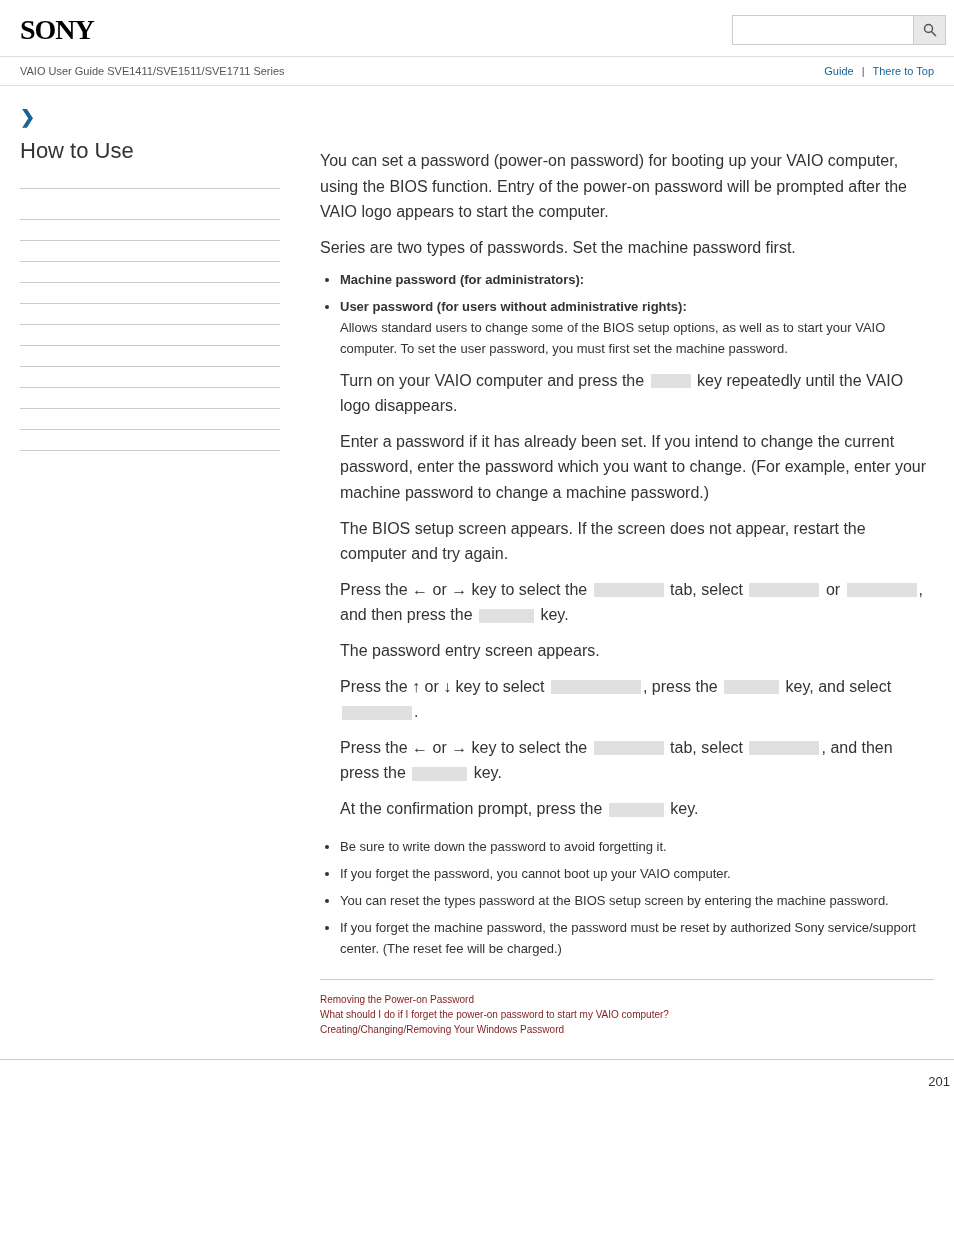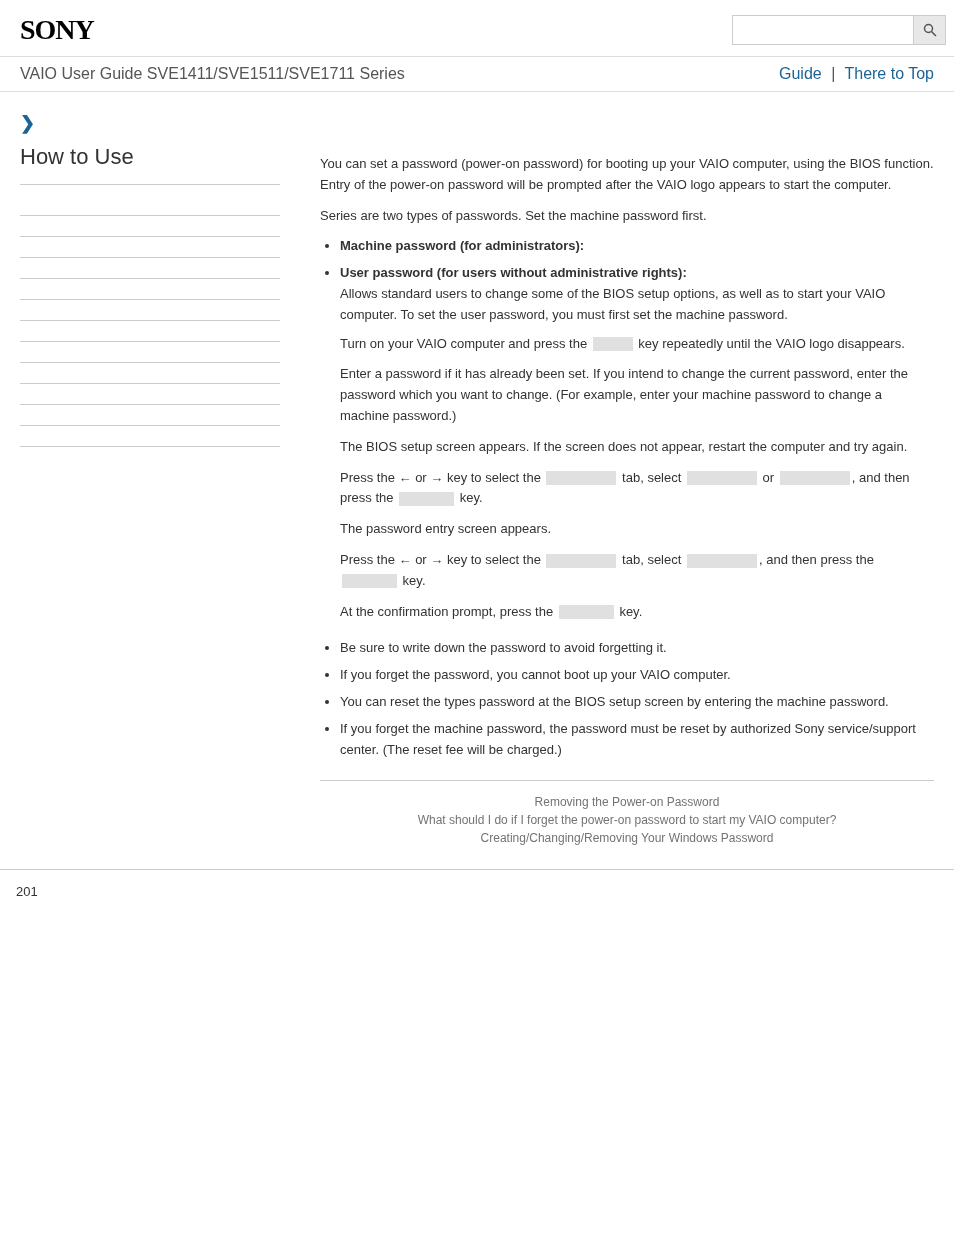--- a/index.html
+++ b/index.html
@@ -52,21 +52,21 @@
       justify-content: center;
     }
 
     
     .nav-bar {
       display: flex;
       justify-content: space-between;
       align-items: flex-start;
       padding: 8px 20px;
       border-bottom: 1px solid #ddd;
-      font-size: 16px;
+      font-size: 11px;
     }
     .nav-title {
       color: #555;
     }
     .nav-links a {
       color: #1a6496;
       text-decoration: none;
     }
     .nav-links .separator { margin: 0 5px; color: #555; }
 
@@ -89,41 +89,41 @@
     
     .sidebar {
       width: 280px;
       flex-shrink: 0;
       padding-right: 20px;
     }
     .sidebar-title {
       font-size: 22px;
       font-weight: normal;
       color: #333;
-      padding-bottom: 14px;
+      padding-bottom: 24px;
       border-bottom: 1px solid #ccc;
       margin-bottom: 10px;
     }
     .sidebar-item {
       border-bottom: 1px solid #ccc;
       padding: 10px 0;
       font-size: 12px;
       color: #555;
     }
 
     
     .content {
       flex: 1;
       padding-left: 20px;
       padding-top: 10px;
     }
     .content p {
       margin-bottom: 10px;
       line-height: 1.6;
-      font-size: 13px;
+      font-size: 16px;
     }
     .content ul {
       margin: 8px 0 8px 20px;
     }
     .content ul li {
       margin-bottom: 6px;
       line-height: 1.6;
     }
     .step-block {
       margin: 8px 0 8px 20px;
@@ -136,31 +136,30 @@
     }
 
     
     .footer-links {
       border-top: 1px solid #ccc;
       padding-top: 14px;
       margin-top: 20px;
     }
     .footer-links a {
       display: block;
-      color: #737373;
+      color: #7f1d1d;
       text-decoration: none;
       margin-bottom: 4px;
-      font-size: 12px;
-      text-align: center;
+      font-size: 10px;
     }
 
     
     .page-number {
-      text-align: left;
-      padding: 14px 16px;
+      text-align: right;
+      padding: 14px 4px;
       font-size: 13px;
       color: #333;
       border-top: 1px solid #ccc;
       margin-top: 20px;
     }
 
     
     .key-placeholder {
       display: inline-block;
       width: 40px;
@@ -267,20 +266,23 @@
     <div class="step-block">
       <p>The BIOS setup screen appears. If the screen does not appear, restart the computer and try again.</p>
     </div>
 
     <div class="step-block">
       <p>Press the ← or → key to select the <span class="key-med"></span> tab, select <span class="key-med"></span> or <span class="key-med"></span>, and then press the <span class="key-sm"></span> key.</p>
       <p>The password entry screen appears.</p>
     </div>
 
 
+    <div class="step-block">
+      <p>Press the ↑ or ↓ key to select <span class="key-lg"></span>, press the <span class="key-sm"></span> key, and select <span class="key-med"></span>.</p>
+    </div>
 
     <div class="step-block">
       <p>Press the ← or → key to select the <span class="key-med"></span> tab, select <span class="key-med"></span>, and then press the <span class="key-sm"></span> key.</p>
     </div>
 
     <div class="step-block">
       <p>At the confirmation prompt, press the <span class="key-sm"></span> key.</p>
     </div>
 
     <div class="notes-section">

